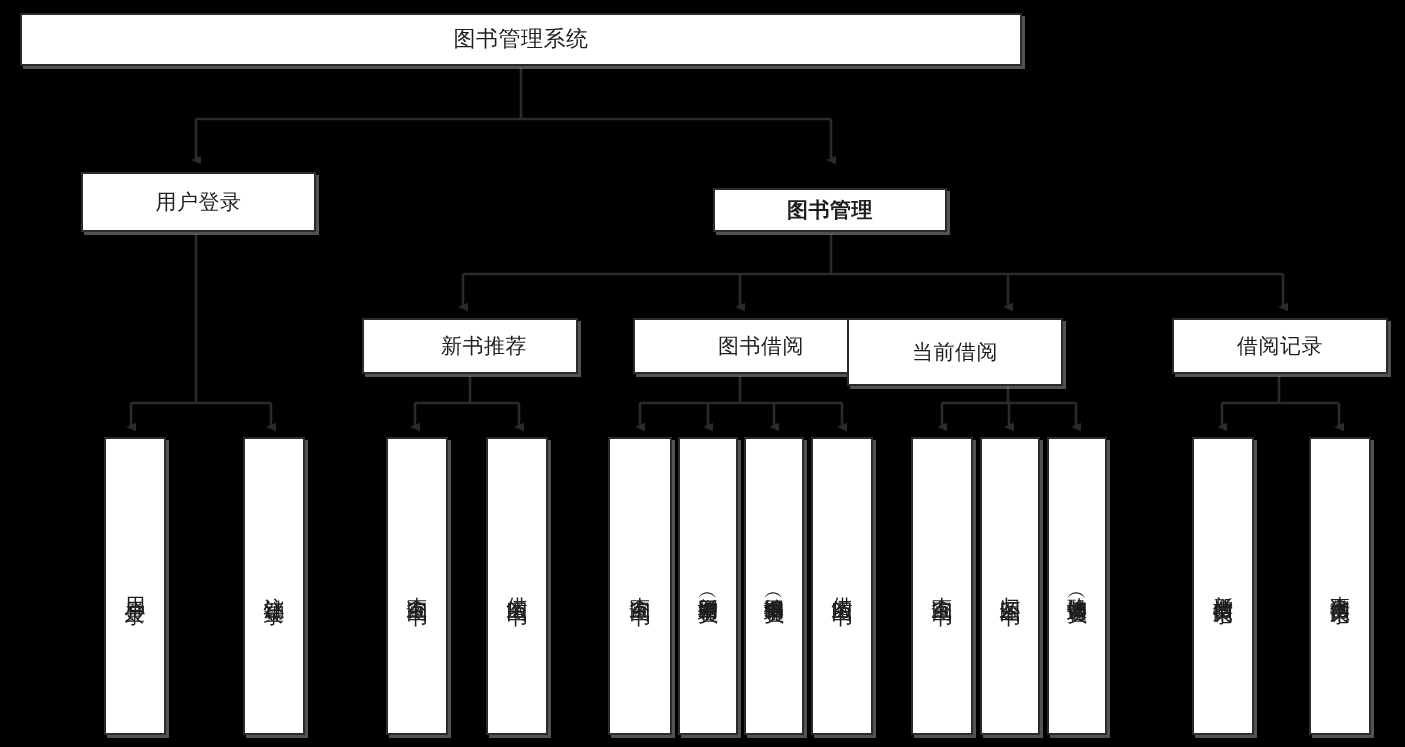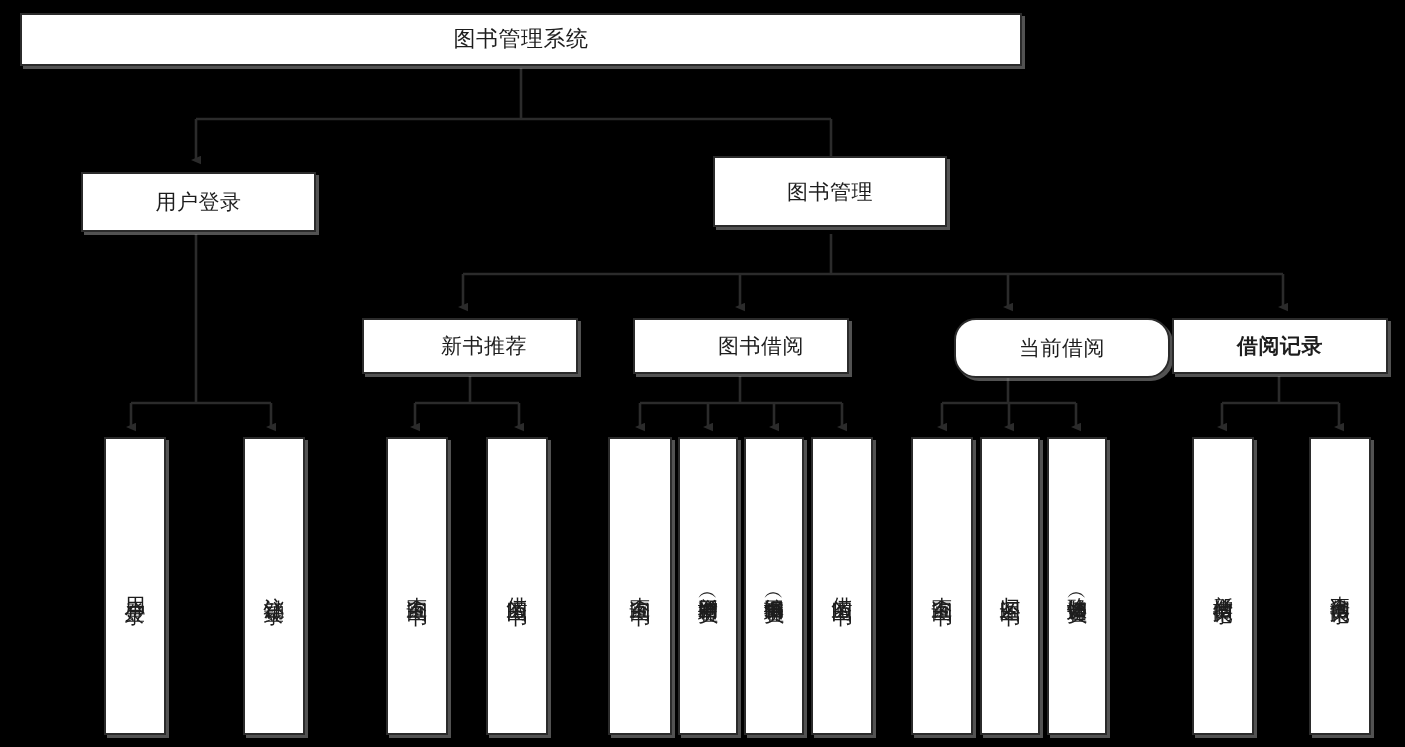--- a/index.html
+++ b/index.html
@@ -125,34 +125,34 @@
     </g>
   </svg>
 
   <div class="node horiz root" style="left:20px; top:13px; width:1002px; height:53px;">
     <span>图书管理系统</span>
   </div>
 
   <div class="node horiz" style="left:81px; top:172px; width:235px; height:60px;">
     <span>用户登录</span>
   </div>
-  <div class="node horiz" style="left:713px; top:156px; width:234px; height:71px;">
+  <div class="node horiz" style="left:713px; top:188px; width:234px; height:44px;font-weight:bold;">
     <span>图书管理</span>
   </div>
 
   <div class="node horiz" style="left:362px; top:318px; width:216px; height:56px;padding-left:28px;">
     <span>新书推荐</span>
   </div>
   <div class="node horiz" style="left:633px; top:318px; width:216px; height:56px;padding-left:40px;">
     <span>图书借阅</span>
   </div>
-  <div class="node horiz" style="left:954px; top:318px; width:216px; height:60px;border-radius:22px;">
+  <div class="node horiz" style="left:847px; top:318px; width:216px; height:68px;">
     <span>当前借阅</span>
   </div>
-  <div class="node horiz" style="left:1172px; top:318px; width:216px; height:56px;font-weight:bold;">
+  <div class="node horiz" style="left:1172px; top:318px; width:216px; height:56px;">
     <span>借阅记录</span>
   </div>
 
   <div class="node vert" style="left:104px; top:437px; width:62px; height:298px;">
     <span>用户登录</span>
   </div>
   <div class="node vert" style="left:243px; top:437px; width:62px; height:298px;">
     <span>注销登录</span>
   </div>
 

